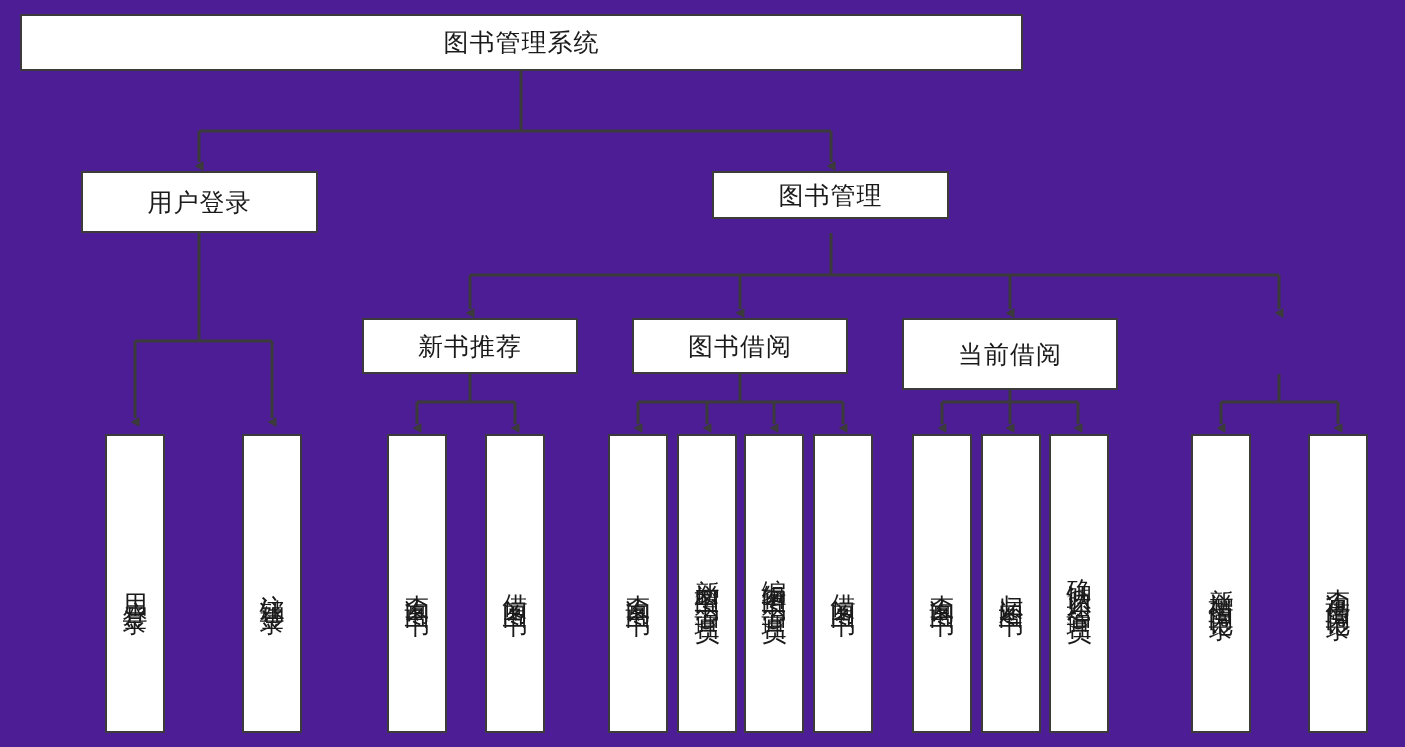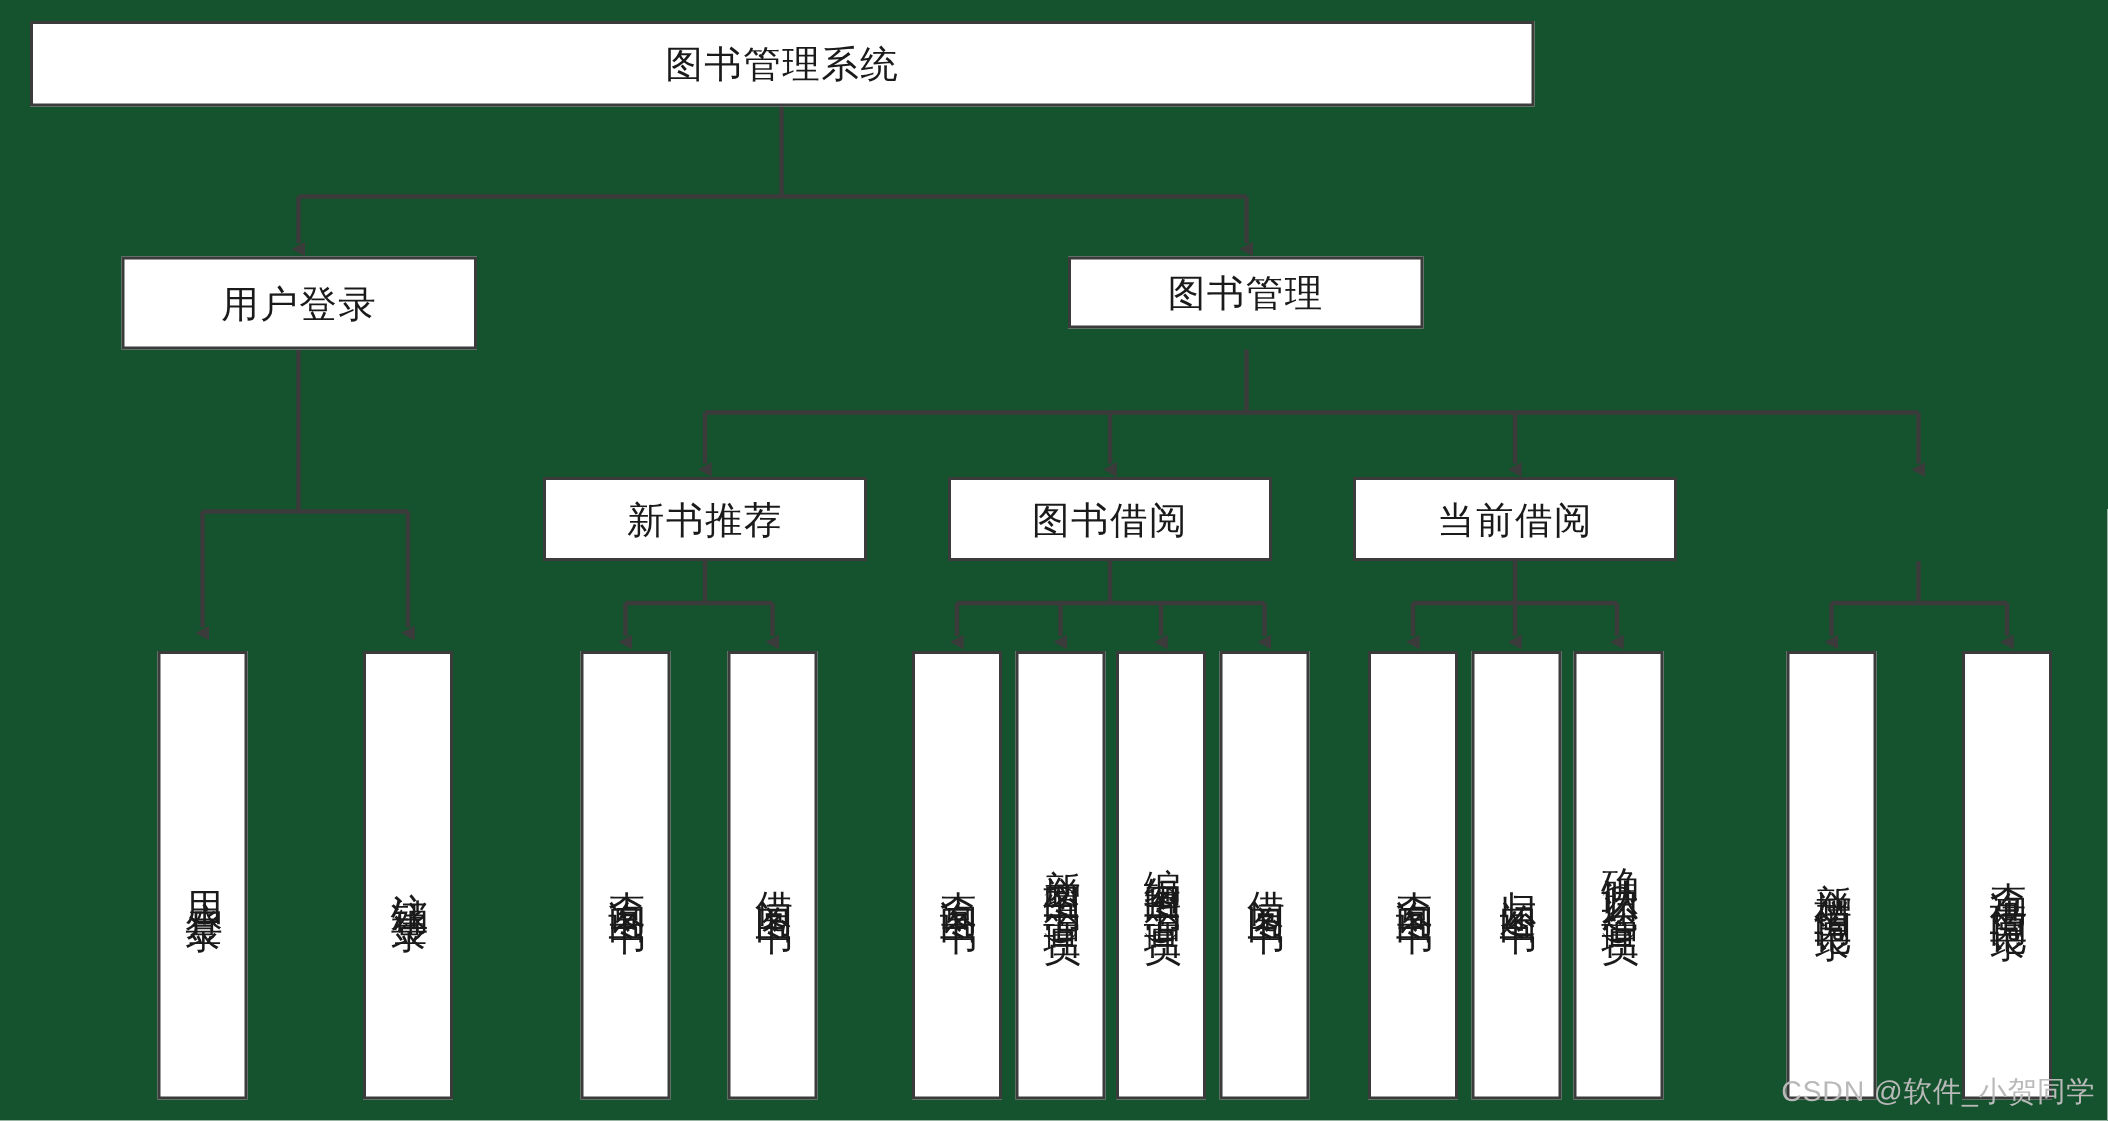--- a/index.html
+++ b/index.html
@@ -7,21 +7,21 @@
     padding: 0;
     background: #ffffff;
   }
   body {
     font-family: "Liberation Sans", "DejaVu Sans", sans-serif;
   }
   #canvas {
     position: relative;
     width: 1405px;
     height: 747px;
-    background: #14532d;
+    background: #4c1d95;
     overflow: hidden;
   }
   #wires {
     position: absolute;
     left: 0;
     top: 0;
     width: 1405px;
     height: 747px;
     pointer-events: none;
   }
@@ -127,21 +127,21 @@
   <div class="node horiz" style="left:712px; top:171px; width:237px; height:48px;">
     <span>图书管理</span>
   </div>
 
   <div class="node horiz" style="left:362px; top:318px; width:216px; height:56px;">
     <span>新书推荐</span>
   </div>
   <div class="node horiz" style="left:632px; top:318px; width:216px; height:56px;">
     <span>图书借阅</span>
   </div>
-  <div class="node horiz" style="left:902px; top:318px; width:216px; height:56px;">
+  <div class="node horiz" style="left:902px; top:318px; width:216px; height:72px;">
     <span>当前借阅</span>
   </div>
 
   <div class="node vert" style="left:105px; top:434px; width:60px; height:299px;">
     <span class="vtext">用户登录</span>
   </div>
   <div class="node vert" style="left:242px; top:434px; width:60px; height:299px;">
     <span class="vtext">注销登录</span>
   </div>
 
@@ -175,15 +175,14 @@
     <span class="vtext">确认归还（管理员）</span>
   </div>
 
   <div class="node vert" style="left:1191px; top:434px; width:60px; height:299px;">
     <span class="vtext">新增借阅记录</span>
   </div>
   <div class="node vert" style="left:1308px; top:434px; width:60px; height:299px;">
     <span class="vtext">查询借阅记录</span>
   </div>
 
-  <div class="watermark">CSDN @软件_小贺同学</div>
 
 </div>
 
 </body></html>

